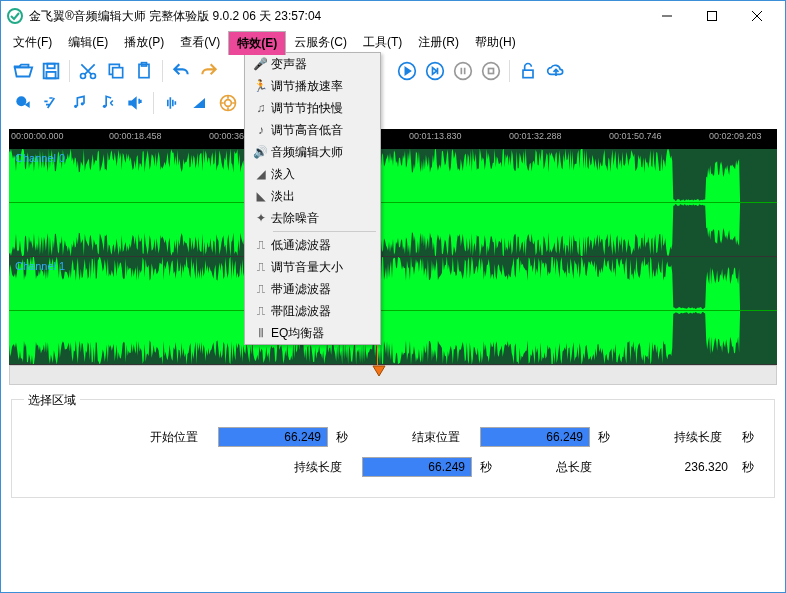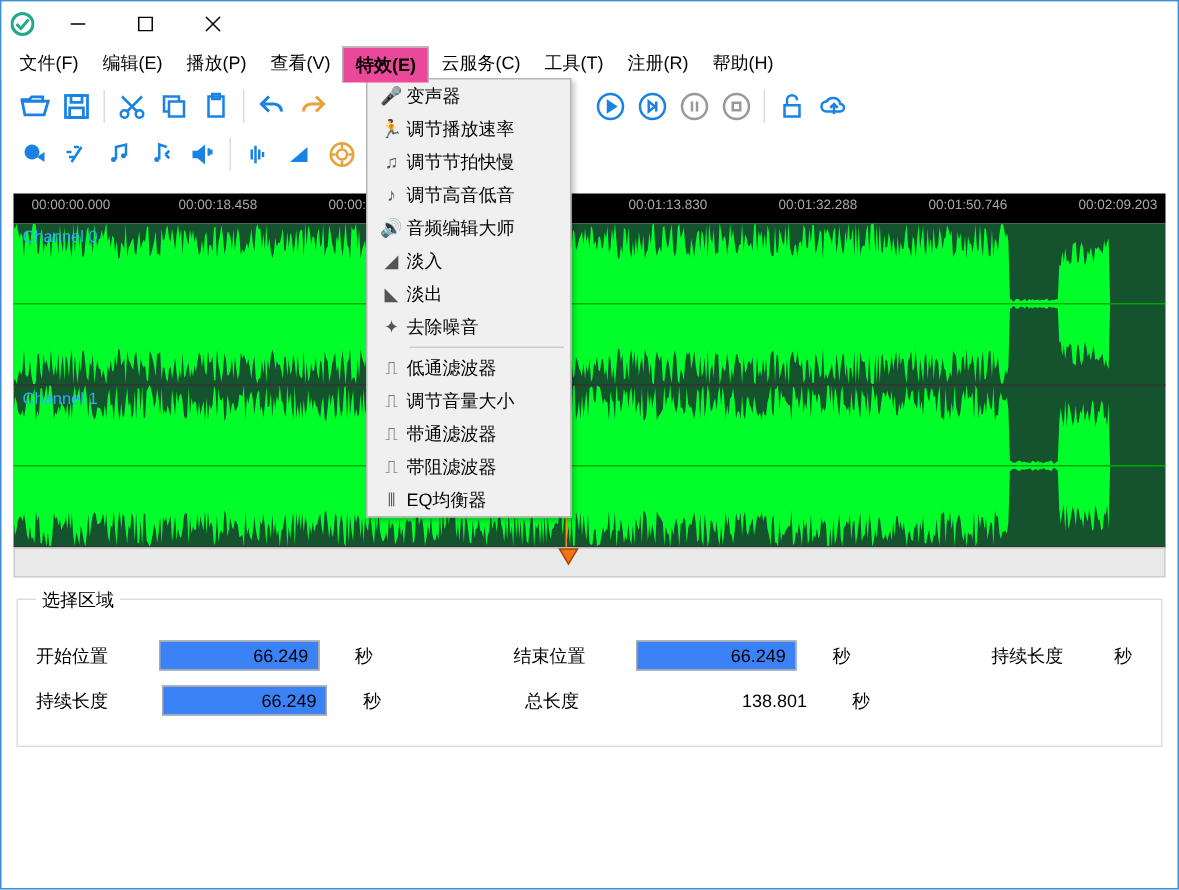--- a/index.html
+++ b/index.html
@@ -15,47 +15,48 @@
 .toolbar { padding:4px 8px; display:flex; flex-wrap:wrap; gap:0; }
 .tool-btn { width:28px; height:28px; display:flex; align-items:center; justify-content:center; color:#1a82e2; cursor:pointer; }
 .tool-btn.orange { color:#e8a23a; }
 .tool-btn.gray { color:#999; }
 .tool-sep { width:1px; height:22px; background:#ddd; margin:3px 4px; }
 .dropdown { position:absolute; left:244px; top:52px; width:137px; background:#f0f0f0; border:1px solid #b5b5b5; z-index:15; box-shadow:2px 2px 3px rgba(0,0,0,0.2); }
 .dd-item { display:flex; align-items:center; height:22px; padding:0 10px 0 6px; cursor:default; }
 .dd-icon { width:20px; display:flex; justify-content:center; color:#555; }
 .dd-sep { height:1px; background:#ccc; margin:2px 4px 2px 28px; }
 .ruler { height:20px; background:#000; color:#888; position:relative; font-size:10px; margin:8px 8px 0; overflow:hidden;}
-.ruler .tlabel { position:absolute; bottom:8px; font-size:9px; color:#aaa;margin-left:10px;}
+.ruler .tlabel { position:absolute; bottom:8px; font-size:9px; color:#aaa;}
 .waveform { margin:0 8px; background:#14532d; height:216px; position:relative; overflow:hidden;}
 .channel { height:108px; position:relative; border-bottom:1px solid #333;}
 .ch-label { position:absolute; top:3px; left:6px; color:#3af; font-size:11px; z-index:3;}
 .wave-svg { width:100%; height:100%; }
 .cursor { position:absolute; left:368px; top:0; bottom:0; width:1px; background:#f80; z-index:5;}
 .scroll-track { margin:0 8px; height:20px; background:#e9e9e9; border:1px solid #ccc; position:relative;}
 .play-marker { position:absolute; left:362px; top:-2px; }
 .status-panel { margin:14px 10px 10px; border:1px solid #ddd; padding:10px 12px;}
 .status-panel .legend { position:relative; top:-18px; background:#fff; display:inline-block; padding:0 4px;}
-.status-row { display:flex; align-items:center; gap:24px; margin-bottom:10px;}
+.status-row { display:flex; align-items:center; gap:8px; margin-bottom:10px;justify-content:flex-end;}
 .status-row .lbl { width:60px; }
 .status-row .val { width:110px; text-align:right; border:1px solid #aaa; padding:2px 6px; background:#3b82f6;}
 .status-row .unit { width:20px;}
 .status-row .spacer { width:40px;}
 .status-row .val-ro { width:110px; text-align:right; padding:2px 6px;}
 </style>
 </head>
 <body>
 
 <div class="titlebar">
   <span class="app-icon">
     <svg viewBox="0 0 16 16">
         <circle cx="8" cy="8" r="7" fill="none" stroke="#2a8" stroke-width="2"></circle>
         <path d="M4 8l3 3 5-6" stroke="#2a8" stroke-width="2" fill="none"></path>
       </svg>
   </span>
+  <span class="title">金飞翼®音频编辑大师 完整体验版 9.0.2 06 天 23:57:04</span>
   <div class="win-btns">
     <div class="win-btn">
         <svg width="10" height="10">
           <line x1="0" y1="5" x2="10" y2="5" stroke="#000"></line>
         </svg>
       </div>
     <div class="win-btn">
         <svg width="10" height="10">
           <rect x="0.5" y="0.5" width="9" height="9" fill="none" stroke="#000"></rect>
         </svg>
@@ -323,16 +324,16 @@
     <span class="spacer"></span>
     <span class="lbl">持续长度</span>
     <span class="unit">秒</span>
   </div>
   <div class="status-row">
     <span class="lbl">持续长度</span>
     <span class="val">66.249</span>
     <span class="unit">秒</span>
     <span class="spacer"></span>
     <span class="lbl">总长度</span>
-    <span class="val-ro">138.801</span>
+    <span class="val-ro">236.320</span>
     <span class="unit">秒</span>
   </div>
 </div>
 
 </body></html>

